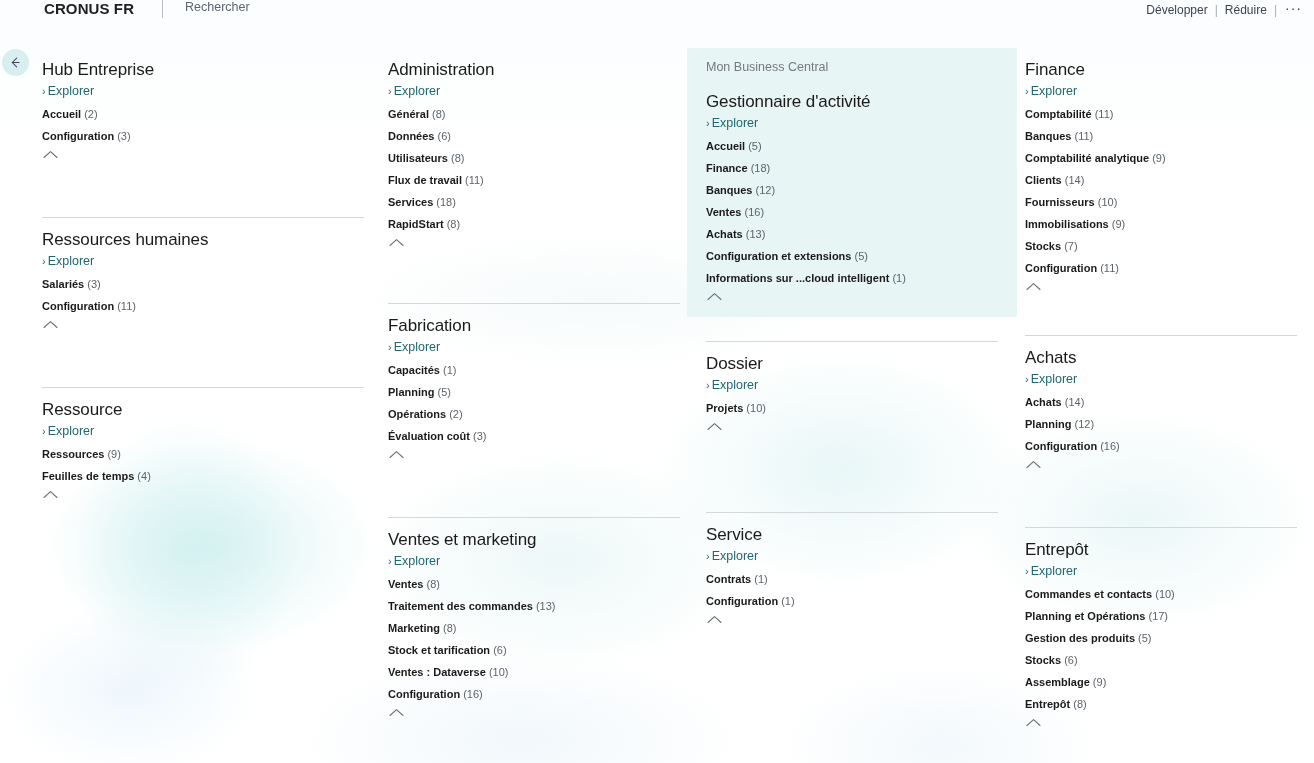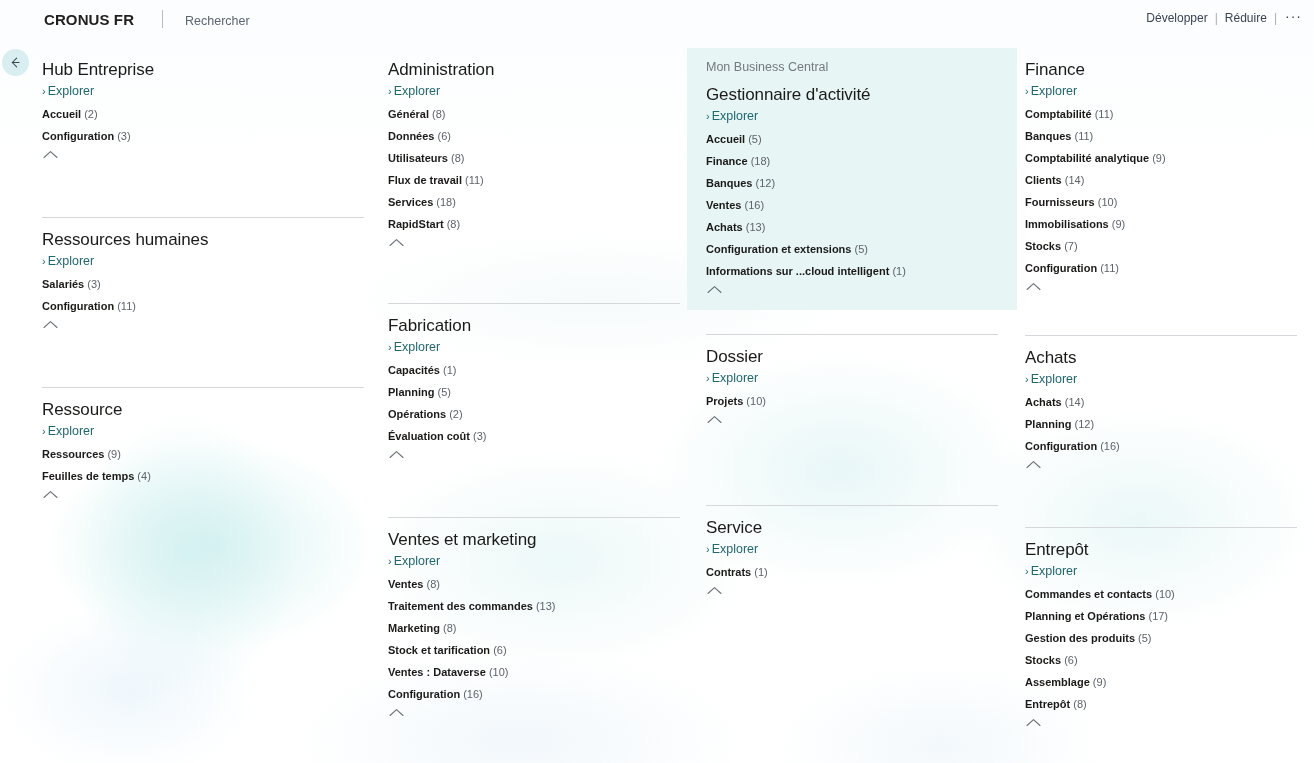--- a/index.html
+++ b/index.html
@@ -31,21 +31,21 @@
       radial-gradient(ellipse 240px 150px at 1140px 520px, rgba(216,240,241,0.5) 0%, rgba(216,240,241,0) 74%),
       radial-gradient(ellipse 300px 120px at 520px 740px, rgba(228,240,248,0.5) 0%, rgba(228,240,248,0) 74%),
       radial-gradient(ellipse 220px 110px at 940px 745px, rgba(228,240,248,0.45) 0%, rgba(228,240,248,0) 74%),
       radial-gradient(ellipse 330px 90px at 600px 300px, rgba(232,243,245,0.4) 0%, rgba(232,243,245,0) 76%),
       linear-gradient(180deg, #fbfdfe 0%, #ffffff 22%);
   }
   
   .topbar {
     position: absolute; top: 0; left: 0;
     width: 1314px; height: 28px;
-    display: flex; align-items: flex-end;
+    display: flex; align-items: flex-start;
     z-index: 6;
   }
   .brand {
     margin-left: 44px;
     font-size: 15px;
     font-weight: 600;
     letter-spacing: .1px;
     color: #201f1e;
   }
   .vsep {
@@ -89,21 +89,21 @@
   .col-4 { left: 1025px; width: 272px; }
 
   .group { position: relative; }
   .group.pad-box { padding: 11px 18px 10px 19px; margin-left: -19px; width: calc(100% + 38px); }
   .group.highlight { background: #e7f5f5; }
 
   .group-sup {
     font-size: 12.5px;
     color: #74797f;
     line-height: 16px;
-    margin-bottom: 9px;
+    margin-bottom: 16px;
   }
   .group-title {
     font-size: 17px;
     font-weight: normal;
     color: #1b1a19;
     line-height: 22px;
     letter-spacing: -0.1px;
     margin-bottom: 1px;
   }
   .explore {
@@ -269,20 +269,21 @@
         <div class="collapse"><span><svg width="17" height="11" viewBox="0 0 17 11" fill="none">
               <path d="M2 8.5 8.5 2.6 15 8.5" stroke="#6b7177" stroke-width="1.1" stroke-linecap="round" stroke-linejoin="round"></path>
             </svg></span></div>
       </div>
       <div style="height: 65px;"></div>
       <div class="divider"></div>
       <div class="group pad-box">
         <div class="group-title">Service</div>
         <div class="explore"><span class="chev">›</span><span>Explorer</span></div>
         <div class="item"><span>Contrats</span><span class="count"> (1)</span></div>
+        <div class="item"><span>Configuration</span><span class="count"> (1)</span></div>
         <div class="collapse"><span><svg width="17" height="11" viewBox="0 0 17 11" fill="none">
               <path d="M2 8.5 8.5 2.6 15 8.5" stroke="#6b7177" stroke-width="1.1" stroke-linecap="round" stroke-linejoin="round"></path>
             </svg></span></div>
       </div>
     </div>
   <div class="col col-4">
       <div class="group pad-box">
         <div class="group-title">Finance</div>
         <div class="explore"><span class="chev">›</span><span>Explorer</span></div>
         <div class="item"><span>Comptabilité</span><span class="count"> (11)</span></div>

